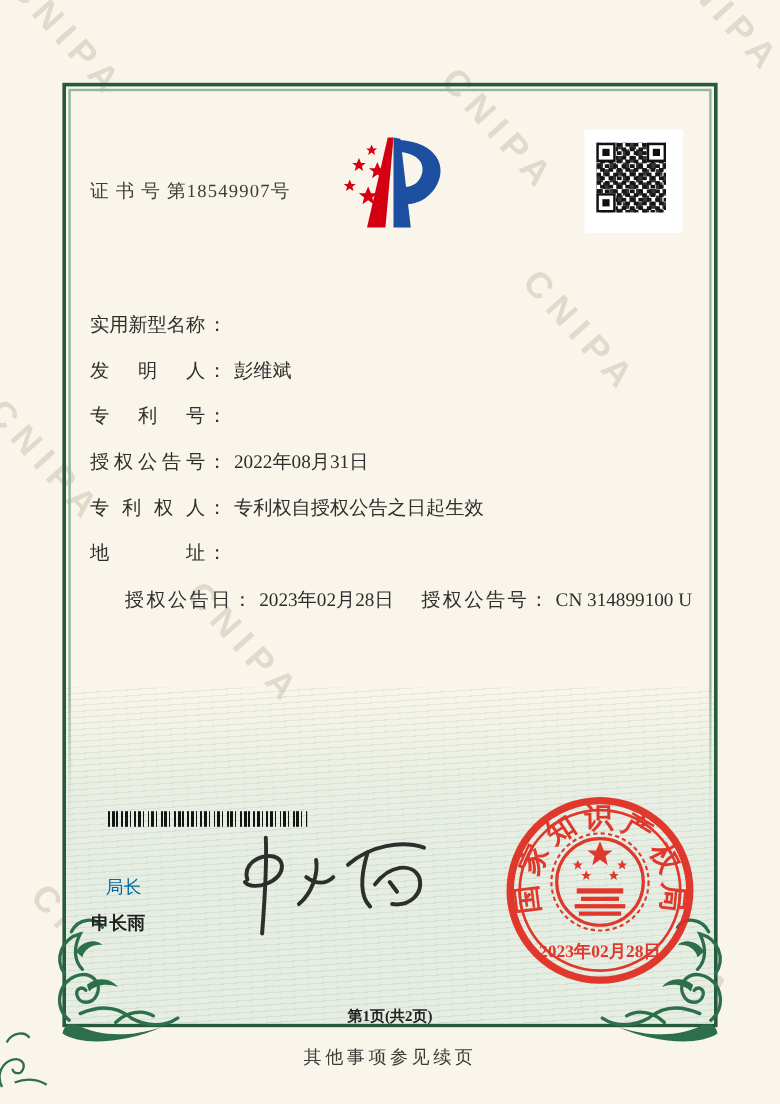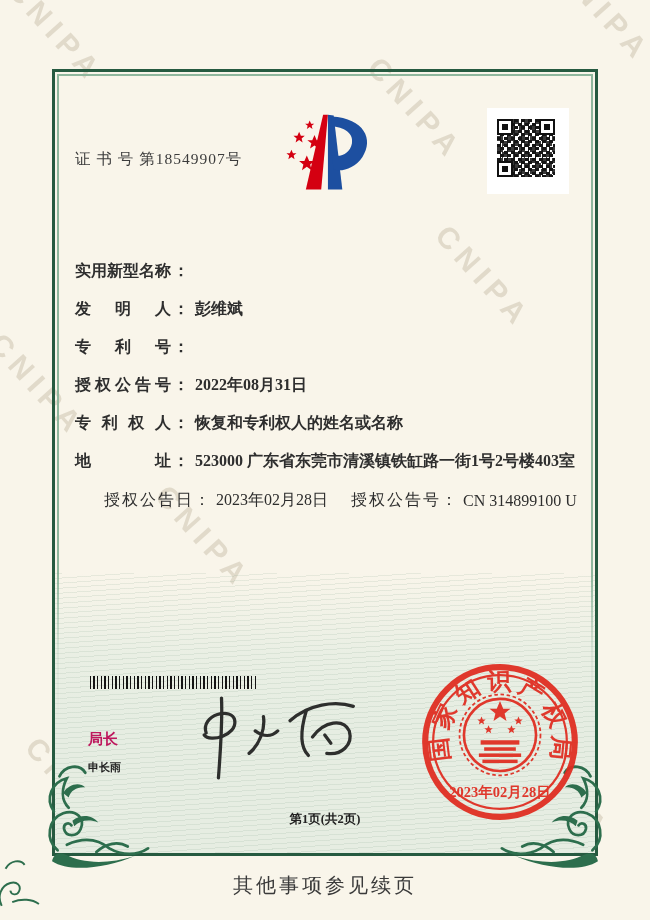--- a/index.html
+++ b/index.html
@@ -24,21 +24,21 @@
   .fl-left{left:-14px;bottom:-20px;}
   .fl-right{right:-14px;bottom:-20px;transform:scaleX(-1);}
   .fl-page{left:-4px;top:852px;width:62px;height:62px;z-index:1;}
 
   
   .content{position:absolute;inset:0;z-index:3;}
   .cert-no{left:75px;top:112px;font-size:15.5px;letter-spacing:1px;color:#3c3c3c;margin-top:37px;}
   .title{left:0;right:0;top:196px;text-align:center;font-size:31px;font-weight:700;
          letter-spacing:7px;color:#141414;}
 
-  .fields{left:75px;right:36px;top:252px;font-weight:bold;}
+  .fields{left:75px;right:36px;top:252px;}
   .frow{display:flex;align-items:center;height:38px;font-size:16px;color:#2e2e2e;}
   .flabel{display:inline-block;width:96px;text-align:justify;text-align-last:justify;
           text-justify:inter-character;}
   .fcolon{margin:0 6px 0 2px;}
   .fvalue{white-space:nowrap;}
 
   .grant-row{left:75px;right:52px;top:490px;height:24px;font-size:16px;color:#2e2e2e;}
   .grant-pair{position:absolute;top:0;display:flex;align-items:center;}
   .gp1{left:0;}
   .gp2{left:247px;font-family:Liberation Serif, serif;}
@@ -47,29 +47,29 @@
   .body-text{left:75px;right:62px;top:524px;font-size:14.5px;line-height:21px;
              letter-spacing:.6px;color:#353535;text-align:justify;}
   .body-text p{margin:0;text-indent:2em;}
   .body-text p + p{margin-top:9px;}
 
   .barcode{left:90px;top:676px;width:166px;height:13px;
      background:repeating-linear-gradient(90deg,#141414 0 1.5px,transparent 1.5px 3px,
        #141414 3px 5.5px,transparent 5.5px 7px,#141414 7px 8px,transparent 8px 11px);}
 
   .director-label{left:88px;top:730px;font-family:"Liberation Sans","DejaVu Sans",sans-serif;
-      font-size:15px;font-weight:700;color:#be185d;}
-  .director-name{left:88px;top:760px;font-family:"Liberation Sans","DejaVu Sans",sans-serif;
-      font-size:11px;font-weight:700;color:#222;}
+      font-size:15px;font-weight:400;color:#0369a1;}
+  .director-name{left:76px;top:760px;font-family:"Liberation Sans","DejaVu Sans",sans-serif;
+      font-size:15px;font-weight:700;color:#222;}
   .signature{left:175px;top:690px;width:185px;height:92px;}
 
   .seal{left:412px;top:654px;width:176px;height:176px;opacity:.93;mix-blend-mode:multiply;}
 
-  .page-info{left:0;right:0;top:811px;text-align:center;font-size:12.5px;font-weight:700;color:#222;}
-  .footer-note{left:0;right:0;top:872px;text-align:center;font-size:20px;
+  .page-info{left:0;right:0;top:839px;text-align:center;font-size:12.5px;font-weight:700;color:#222;}
+  .footer-note{left:0;right:0;top:872px;text-align:center;font-size:15px;
       letter-spacing:3px;color:#3a3a3a;}
 
   
   .logo{left:278px;top:110px;width:96px;height:88px;}
   
   .qr-box{left:487px;top:108px;width:82px;height:86px;background:#fff;}
   .qr{position:absolute;left:10px;top:11px;width:58px;height:58px;
       background-image:
         conic-gradient(#151515 25%, transparent 0 50%, #151515 0 75%, transparent 0),
         conic-gradient(rgba(21,21,21,.85) 25%, transparent 0 50%, rgba(21,21,21,.85) 0 75%, transparent 0);
@@ -179,26 +179,25 @@
           <span class="fcolon">：</span>
       </div>
       <div class="frow">
         <span class="flabel">授权公告号</span>
           <span class="fcolon">：</span>
           <span class="fvalue">2022年08月31日</span>
       </div>
       <div class="frow">
         <span class="flabel">专利权人</span>
           <span class="fcolon">：</span>
-          <span class="fvalue">恢复和专利权人的姓名或名称</span>
+          <span class="fvalue">专利权自授权公告之日起生效</span>
       </div>
       <div class="frow">
         <span class="flabel">地址</span>
           <span class="fcolon">：</span>
-          <span class="fvalue">523000 广东省东莞市清溪镇铁缸路一街1号2号楼403室</span>
       </div>
     </div>
 
     <div class="abs grant-row">
       <span class="grant-pair gp1">
         <span class="glabel">授权公告日</span>
           <span class="fcolon">：</span>
           <span>2023年02月28日</span>
       </span>
       <span class="grant-pair gp2">

